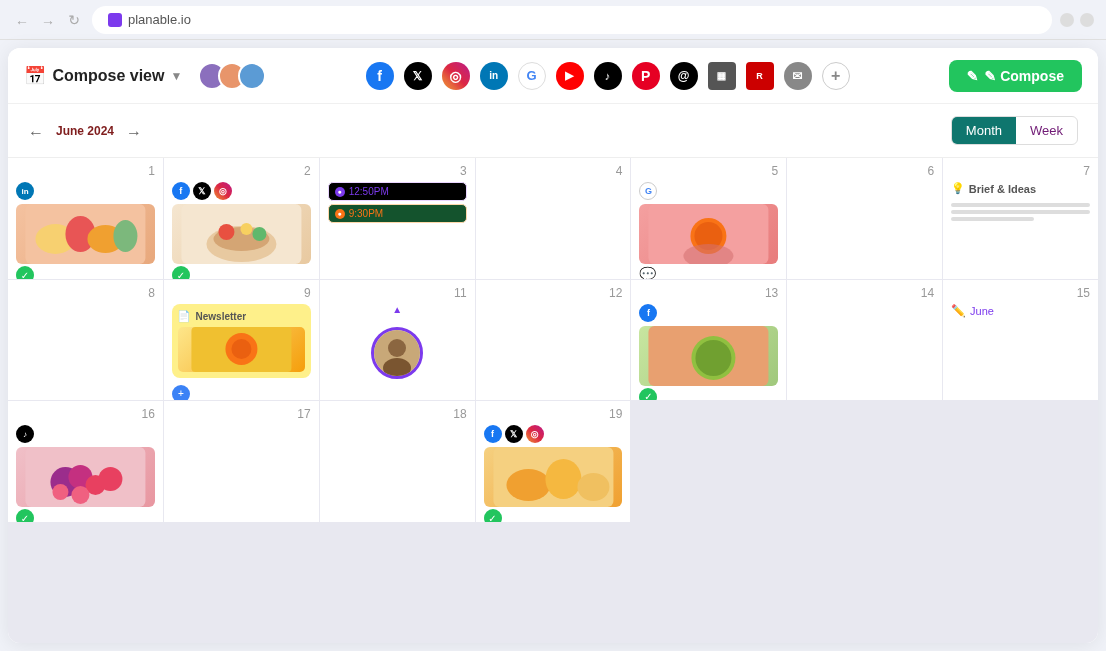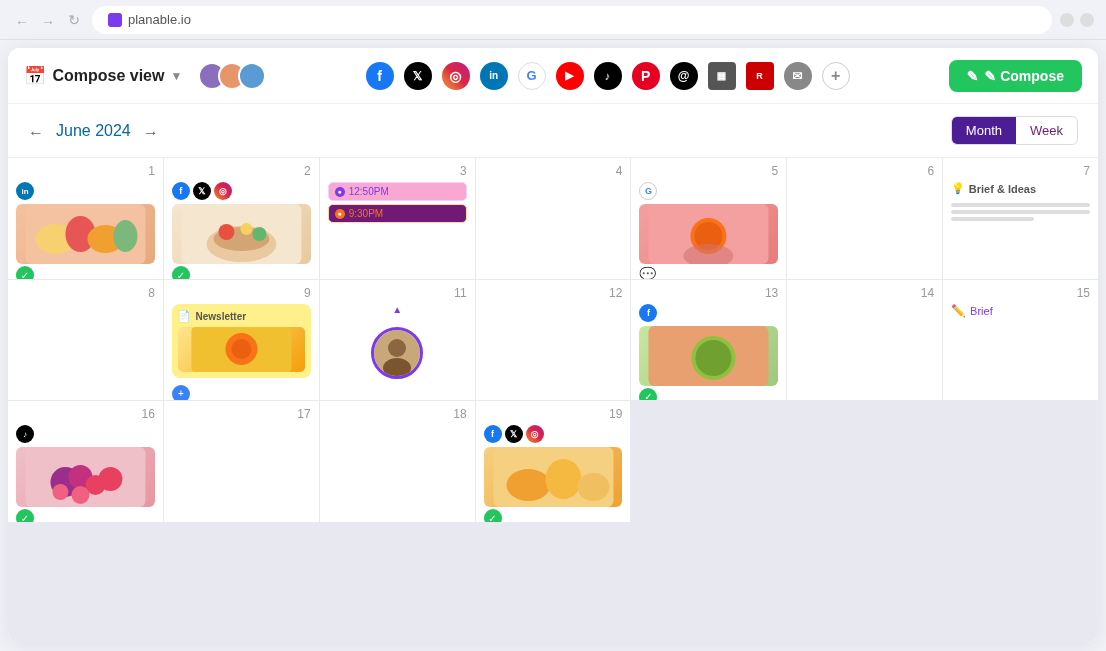--- a/index.html
+++ b/index.html
@@ -103,31 +103,31 @@
       background: white;
       padding: 12px 20px;
       display: flex;
       align-items: center;
       justify-content: space-between;
       border-bottom: 1px solid #eee;
       flex-shrink: 0;
     }
     .month-nav { display: flex; align-items: center; gap: 12px; }
     .month-arrow { background: none; border: none; cursor: pointer; color: #666; font-size: 16px; }
-    .month-title { font-size: 16px; font-weight: 400; color: #0369a1; }
+    .month-title { font-size: 12px; font-weight: 700; color: #7f1d1d; }
     .view-toggle { display: flex; border: 1px solid #ddd; border-radius: 6px; overflow: hidden; }
     .view-btn {
       padding: 6px 14px;
       font-size: 13px;
       border: none;
       background: none;
       cursor: pointer;
       color: #701a75;
     }
-    .view-btn.active { background: #4c1d95; color: white; }
+    .view-btn.active { background: #0f766e; color: white; }
 
     
     .calendar-grid {
       flex: 1;
       display: grid;
       grid-template-columns: repeat(7, 1fr);
       grid-template-rows: repeat(4, 1fr);
       gap: 1px;
       background: #e8e8f0;
       overflow: hidden;
@@ -211,22 +211,22 @@
     
     .scheduled-item {
       display: flex;
       align-items: center;
       gap: 4px;
       font-size: 10px;
       padding: 3px 6px;
       border-radius: 5px;
       margin-bottom: 3px;
     }
-    .si-purple { background: #f9a8d4; color: #7c3aed; border: 1px solid #e9d5ff; }
-    .si-orange { background: #701a75; color: #f97316; border: 1px solid #fed7aa; }
+    .si-purple { background: #000000; color: #7c3aed; border: 1px solid #e9d5ff; }
+    .si-orange { background: #14532d; color: #f97316; border: 1px solid #fed7aa; }
     .time-dot { width: 10px; height: 10px; border-radius: 50%; display: flex; align-items: center; justify-content: center; font-size: 7px; }
     .td-purple { background: #7c3aed; color: white; }
     .td-orange { background: #f97316; color: white; }
 
     
     .newsletter-card {
       background: #fef08a;
       border-radius: 8px;
       padding: 6px;
       margin-bottom: 4px;
@@ -500,21 +500,21 @@
 
       <div class="cal-cell">
         <div class="cell-num">14</div>
       </div>
 
       <div class="cal-cell">
         <div class="cell-num">15</div>
         <div class="cell-content">
           <div class="draft-label">
             <span class="draft-icon">✏️</span>
-            <span>Brief</span>
+            <span>June</span>
           </div>
         </div>
       </div>
 
       <div class="cal-cell">
         <div class="cell-num">16</div>
         <div class="cell-content">
           <div class="card-social-icons">
             <div class="card-si cs-tt">♪</div>
           </div>

